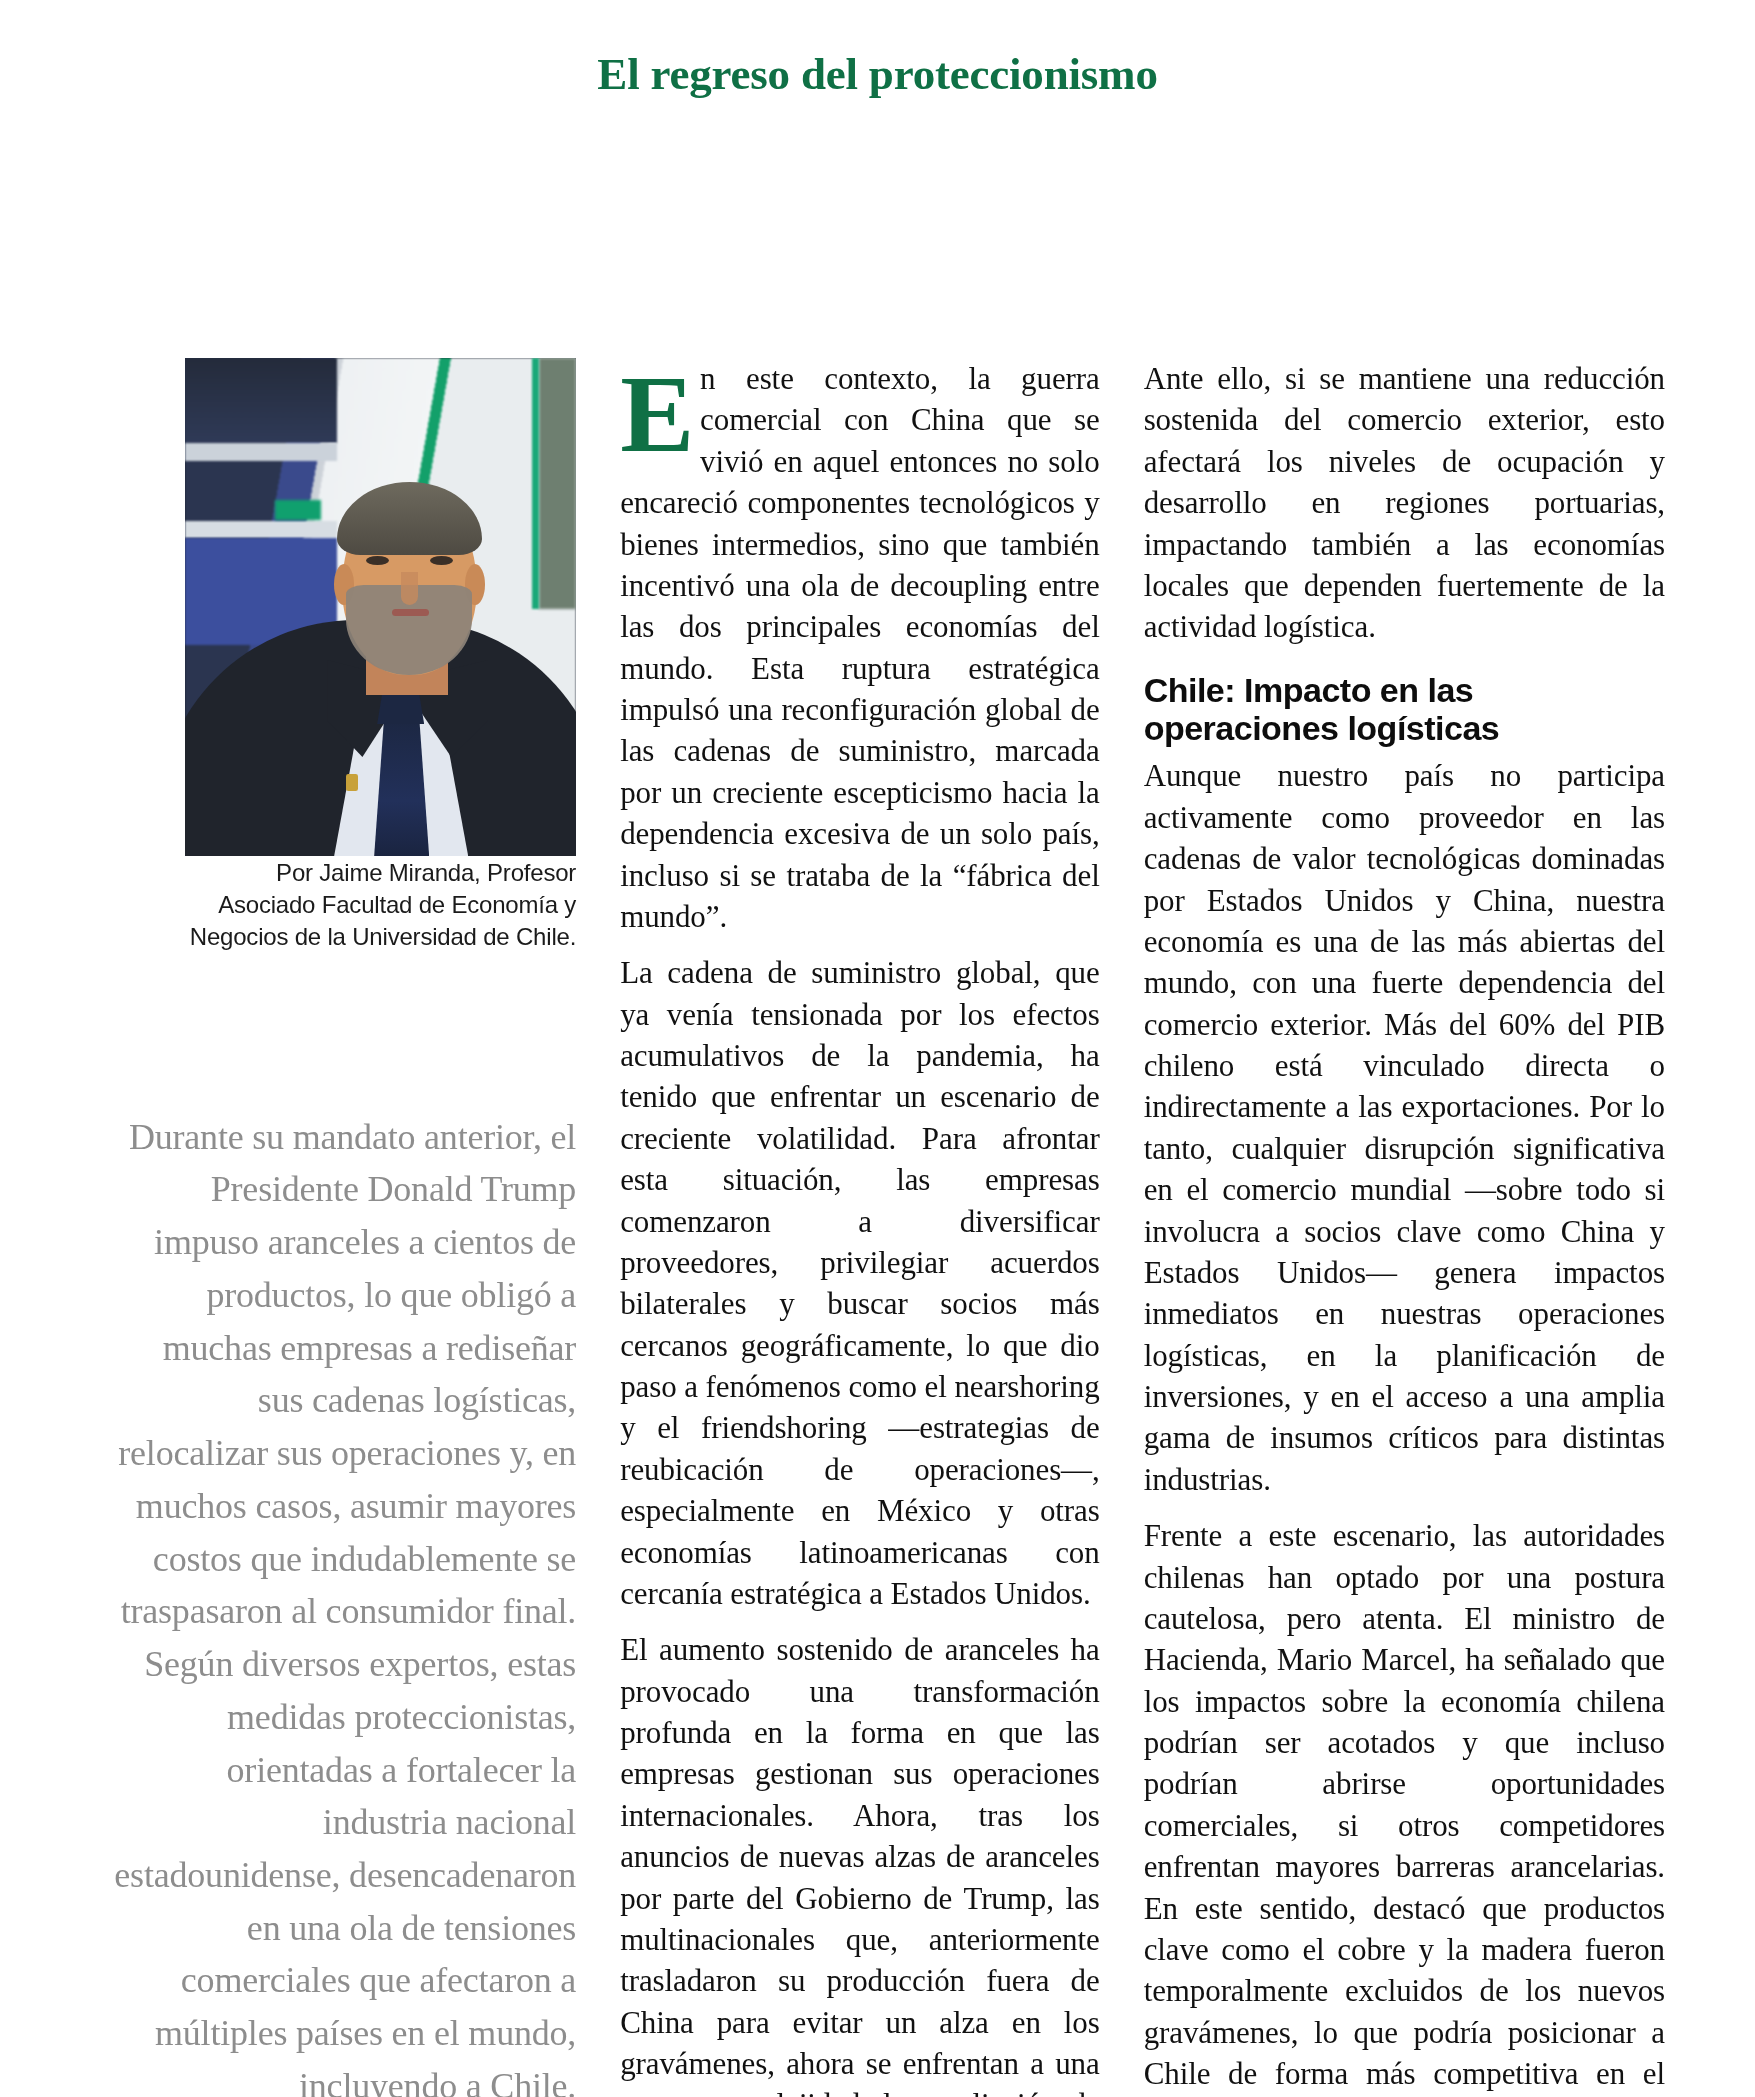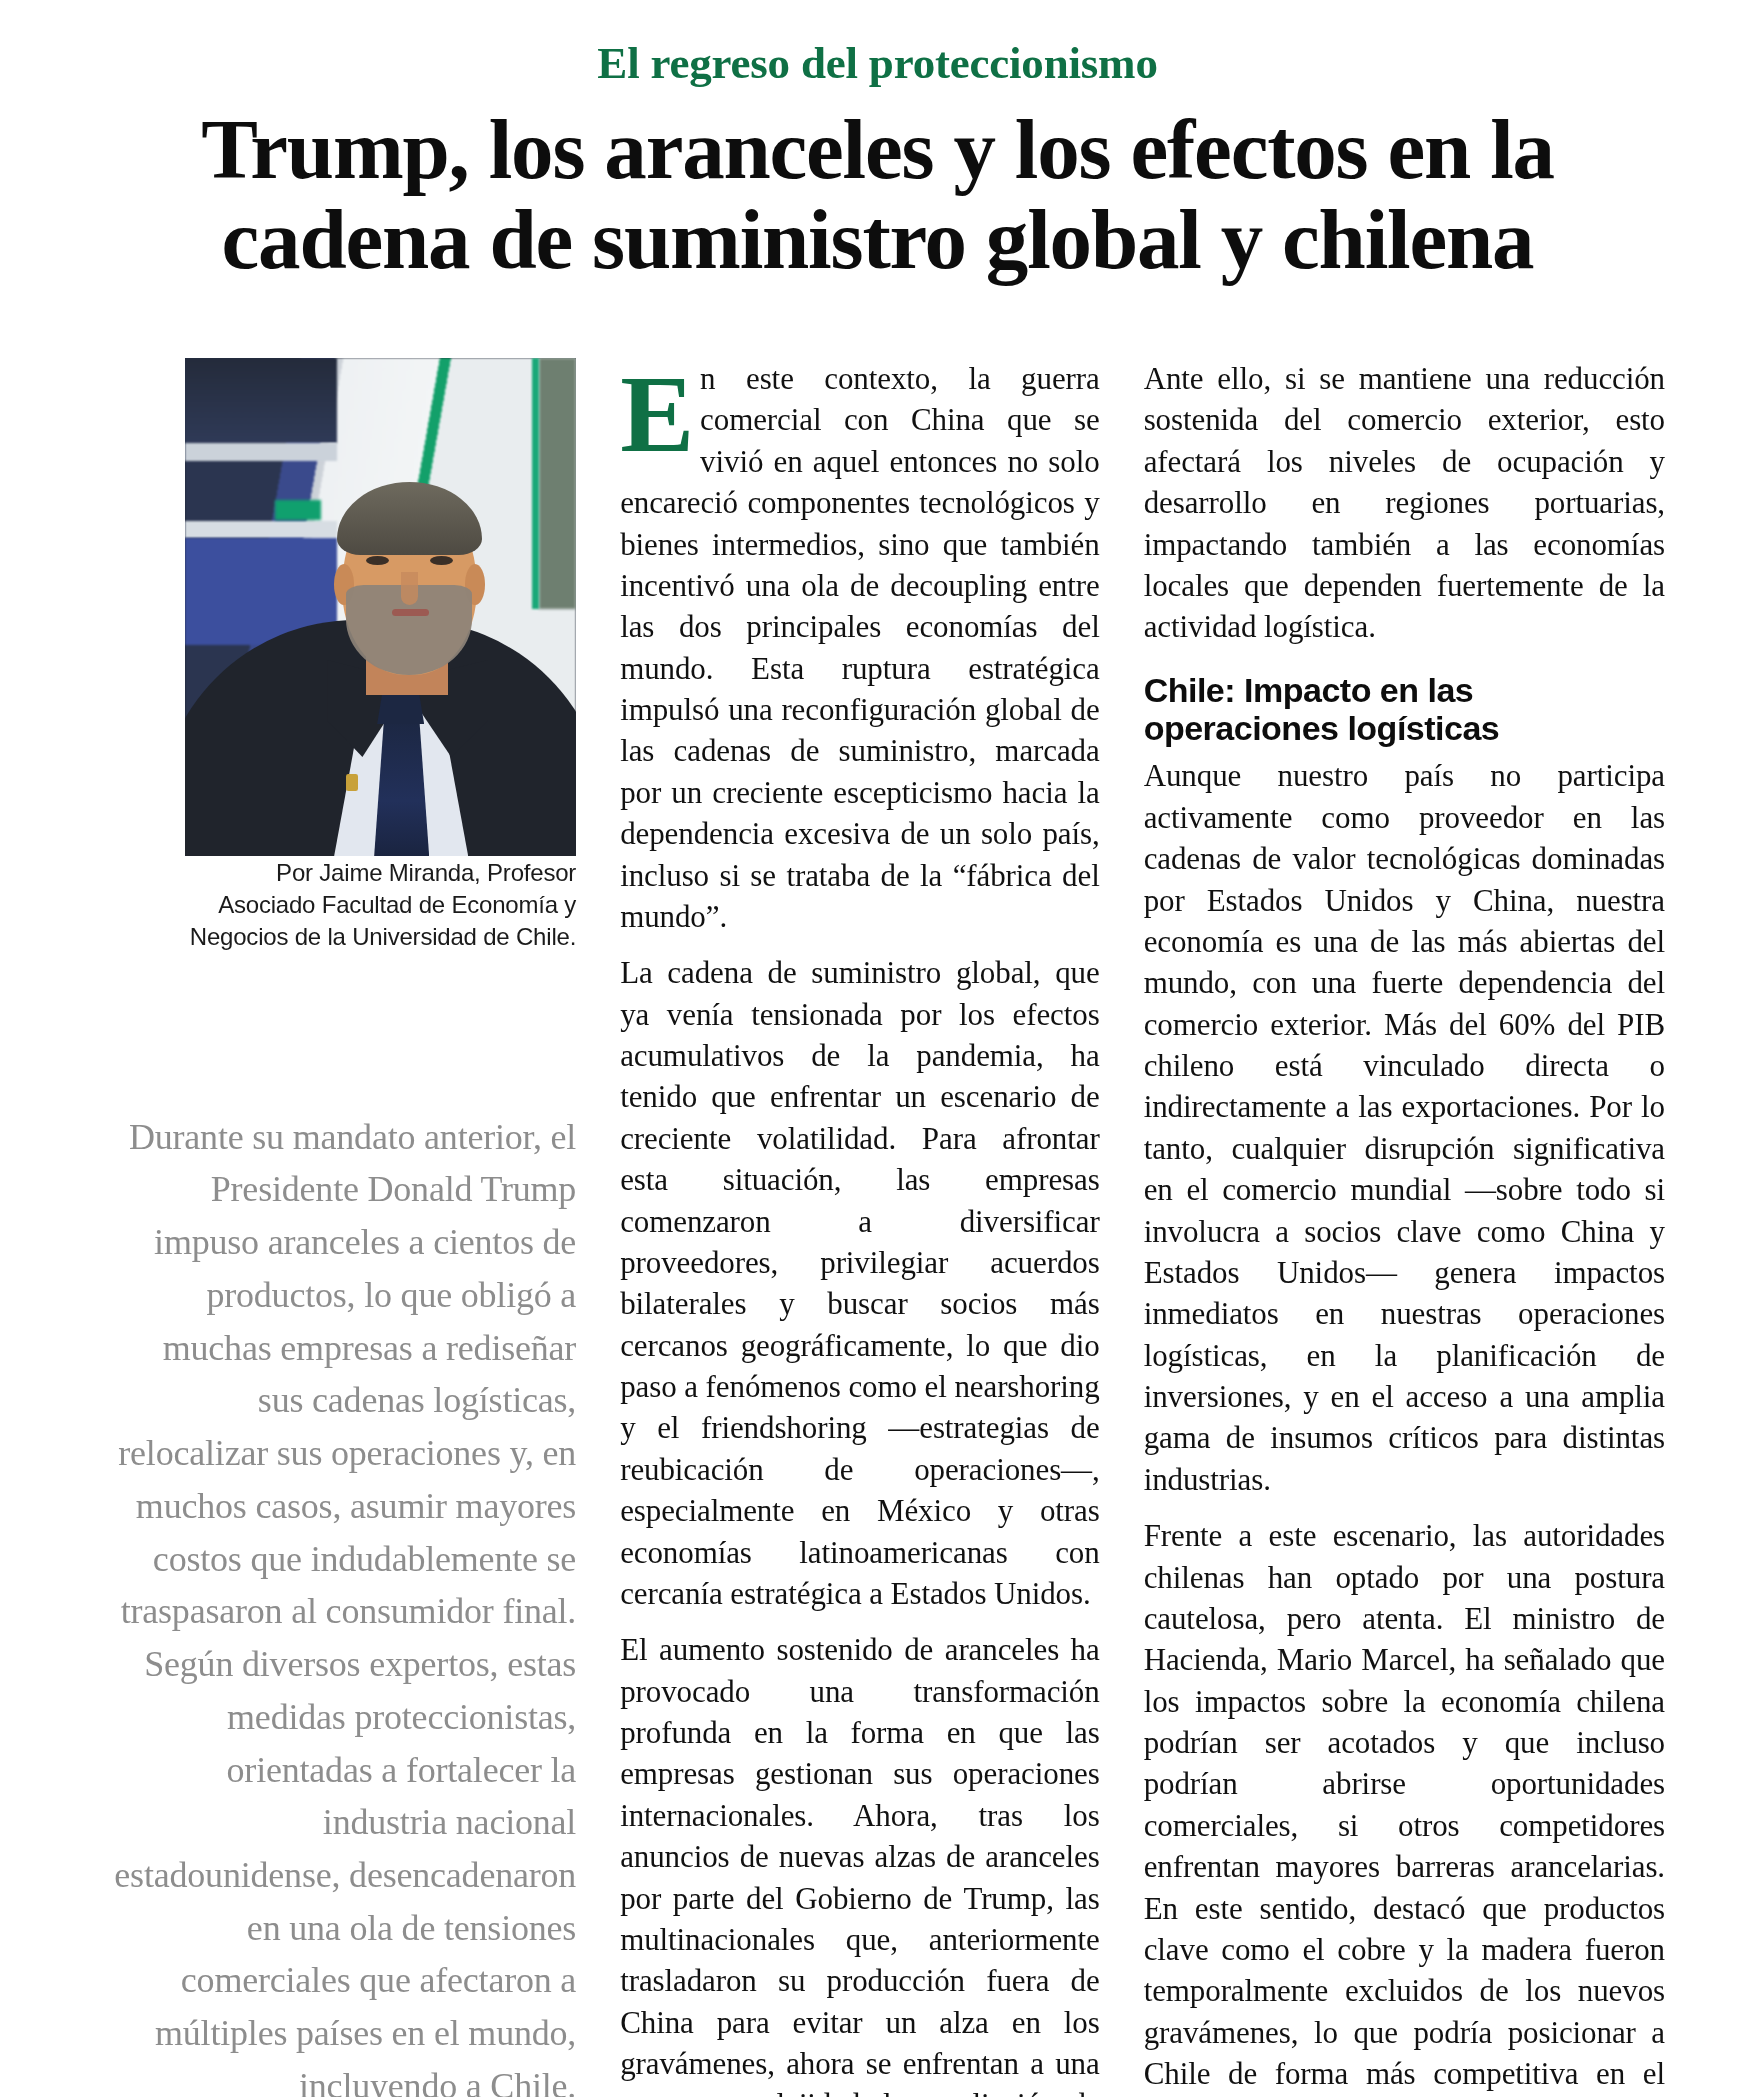--- a/index.html
+++ b/index.html
@@ -15,21 +15,21 @@
     overflow: hidden;
     position: relative;
   }
 
   
   .page {
     width: 1755px;
     height: 2097px;
     position: relative;
     box-sizing: border-box;
-    padding: 0;
+    padding: 11px;
   }
 
   .kicker {
     text-align: center;
     color: #0f7045;
     font-family: "Liberation Serif", "DejaVu Serif", serif;
     font-weight: bold;
     font-size: 45px;
     letter-spacing: -0.2px;
     line-height: 1.05;
@@ -299,24 +299,20 @@
     margin: 23px 0 8px 0;
   }
 </style>
 </head>
 <body>
 
 <div class="page">
 
   <div class="kicker">El regreso del proteccionismo</div>
 
-  <h1 class="headline">
-    <span class="hl-line">Trump, los aranceles y los efectos en la</span>
-    <span class="hl-line">cadena de suministro global y chilena</span>
-  </h1>
 
   <div class="columns">
 
     <div class="col col-left">
 
       <div class="photo-frame">
         <div class="ph-bg"></div>
         <div class="ph-bgstripe1"></div>
         <div class="ph-bgstripe2"></div>
         <div class="ph-bgstripe3"></div>

